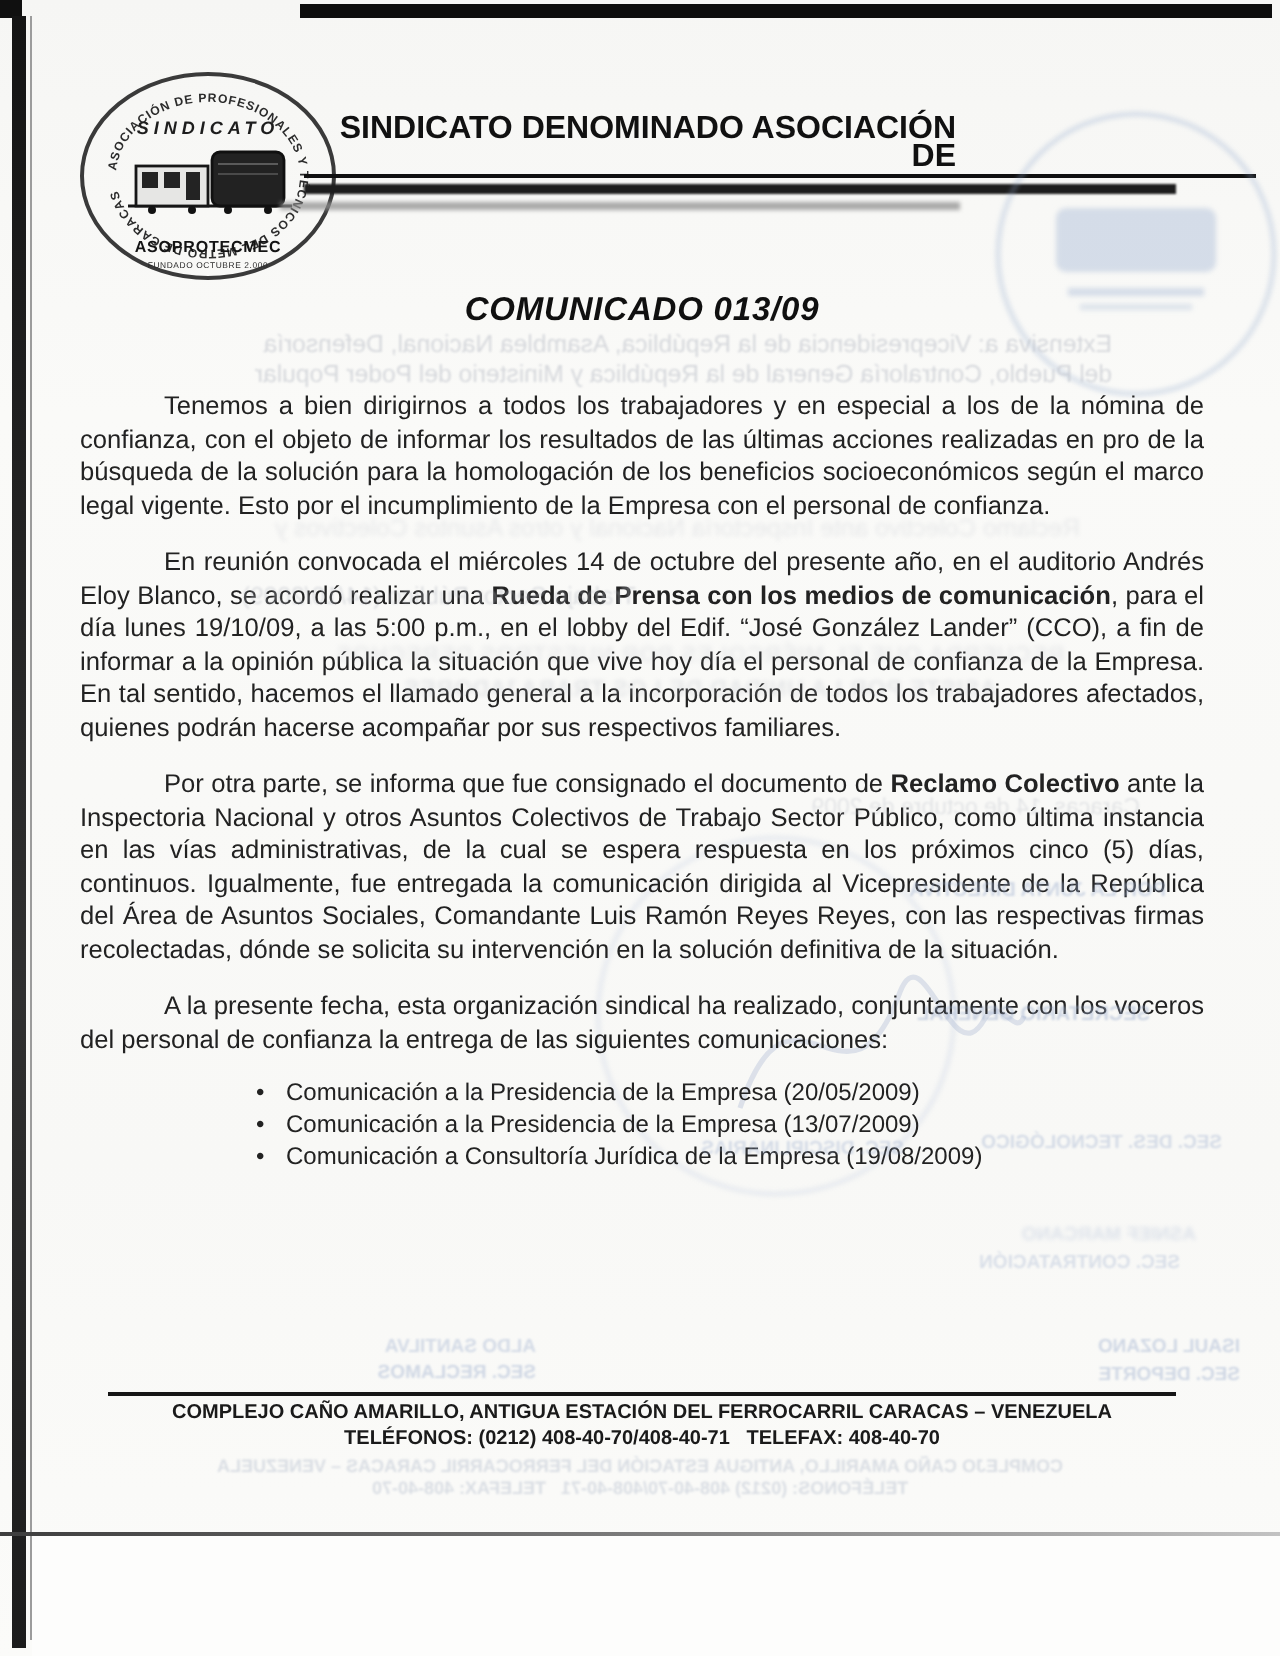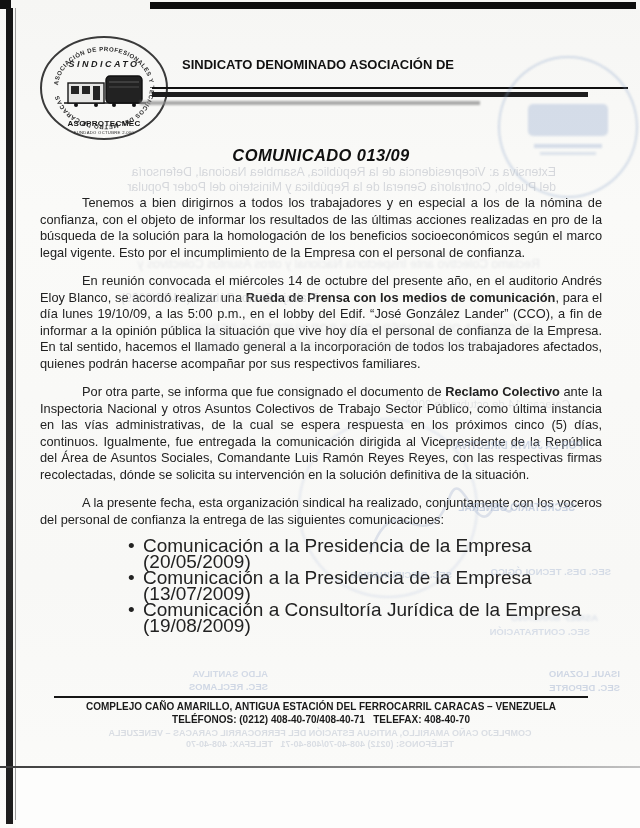--- a/index.html
+++ b/index.html
@@ -11,41 +11,41 @@
   
   .edge-corner{position:absolute;left:0;top:0;width:11px;height:9px;background:#101010;}
   .edge-top{position:absolute;left:150px;top:2px;width:486px;height:7px;background:#0d0d0d;}
   .edge-left{position:absolute;left:6px;top:8px;width:7px;height:816px;background:linear-gradient(180deg,#141414,#303030 60%,#1c1c1c);}
   .edge-left-line{position:absolute;left:15px;top:8px;width:1px;height:812px;background:#9c9c9c;}
   .fold-line{position:absolute;left:0;top:766px;width:640px;height:2px;background:linear-gradient(90deg,#3e3e3e,#6f6f6f 40%,#ababab 85%,#c2c2c2);}
   .below-fold{position:absolute;left:16px;top:768px;width:624px;height:60px;background:#fdfdfc;}
 
   
   .logo{position:absolute;left:36px;top:34px;width:136px;height:112px;}
-  .org-title{position:absolute;left:158px;top:58px;width:320px;text-align:center;
-    font-weight:bold;font-size:13px;line-height:14px;color:#111;}
+  .org-title{position:absolute;left:158px;top:58px;width:320px;text-align:right;
+    font-weight:bold;font-size:16px;line-height:14px;color:#111;}
   .rule1{position:absolute;left:152px;top:87px;width:476px;height:2px;background:#101010;}
   .rule2{position:absolute;left:152px;top:92px;width:436px;height:5px;background:#1d1d1d;filter:blur(.4px);}
   .rule3{position:absolute;left:140px;top:101px;width:340px;height:4px;background:#8e8e8e;filter:blur(1.1px);opacity:.75;}
 
   
   .stamp{position:absolute;border-radius:50%;filter:blur(1.2px);}
   .stamp-tr{left:498px;top:56px;width:136px;height:138px;border:2px solid rgba(145,168,205,.38);}
   .stamp-tr .blob{position:absolute;left:28px;top:46px;width:80px;height:32px;border-radius:5px;background:rgba(145,168,205,.34);}
   .stamp-tr .dash{position:absolute;left:34px;top:86px;width:68px;height:4px;background:rgba(145,168,205,.35);}
   .stamp-tr .dash2{position:absolute;left:40px;top:94px;width:56px;height:3px;background:rgba(145,168,205,.28);}
   .stamp-c{left:298px;top:418px;width:176px;height:176px;border:2px solid rgba(150,170,210,.20);}
   .sig-squiggle{position:absolute;left:358px;top:468px;width:160px;height:116px;opacity:.55;}
 
   
   main{position:absolute;left:40px;top:146px;width:562px;}
   h1{margin:0 0 30px;text-align:center;font-size:16.5px;letter-spacing:.4px;color:#101010;font-style:italic;}
   main p{margin:12px 0 10px;font-size:12.8px;line-height:16.5px;text-align:justify;text-indent:42px;color:#222;}
   main ul{margin:8px 0 0;padding:0 0 0 88px;list-style:none;}
-  main li{position:relative;padding-left:15px;font-size:19px;line-height:16px;color:#222;}
+  main li{position:relative;padding-left:15px;font-size:12px;line-height:16px;color:#222;}
   main li::before{content:"\2022";position:absolute;left:0;top:0;}
 
   
   footer{position:absolute;left:54px;top:696px;width:534px;border-top:2px solid #161616;padding-top:3px;
     text-align:center;font-weight:bold;font-size:10px;line-height:12.5px;color:#1a1a1a;}
   .keep-spaces{white-space:pre-wrap;}
 
   
   .ghost{position:absolute;transform:scaleX(-1);font-family:"Liberation Sans",sans-serif;
     color:#b9bdc6;filter:blur(.6px);font-size:12.3px;line-height:15px;}

